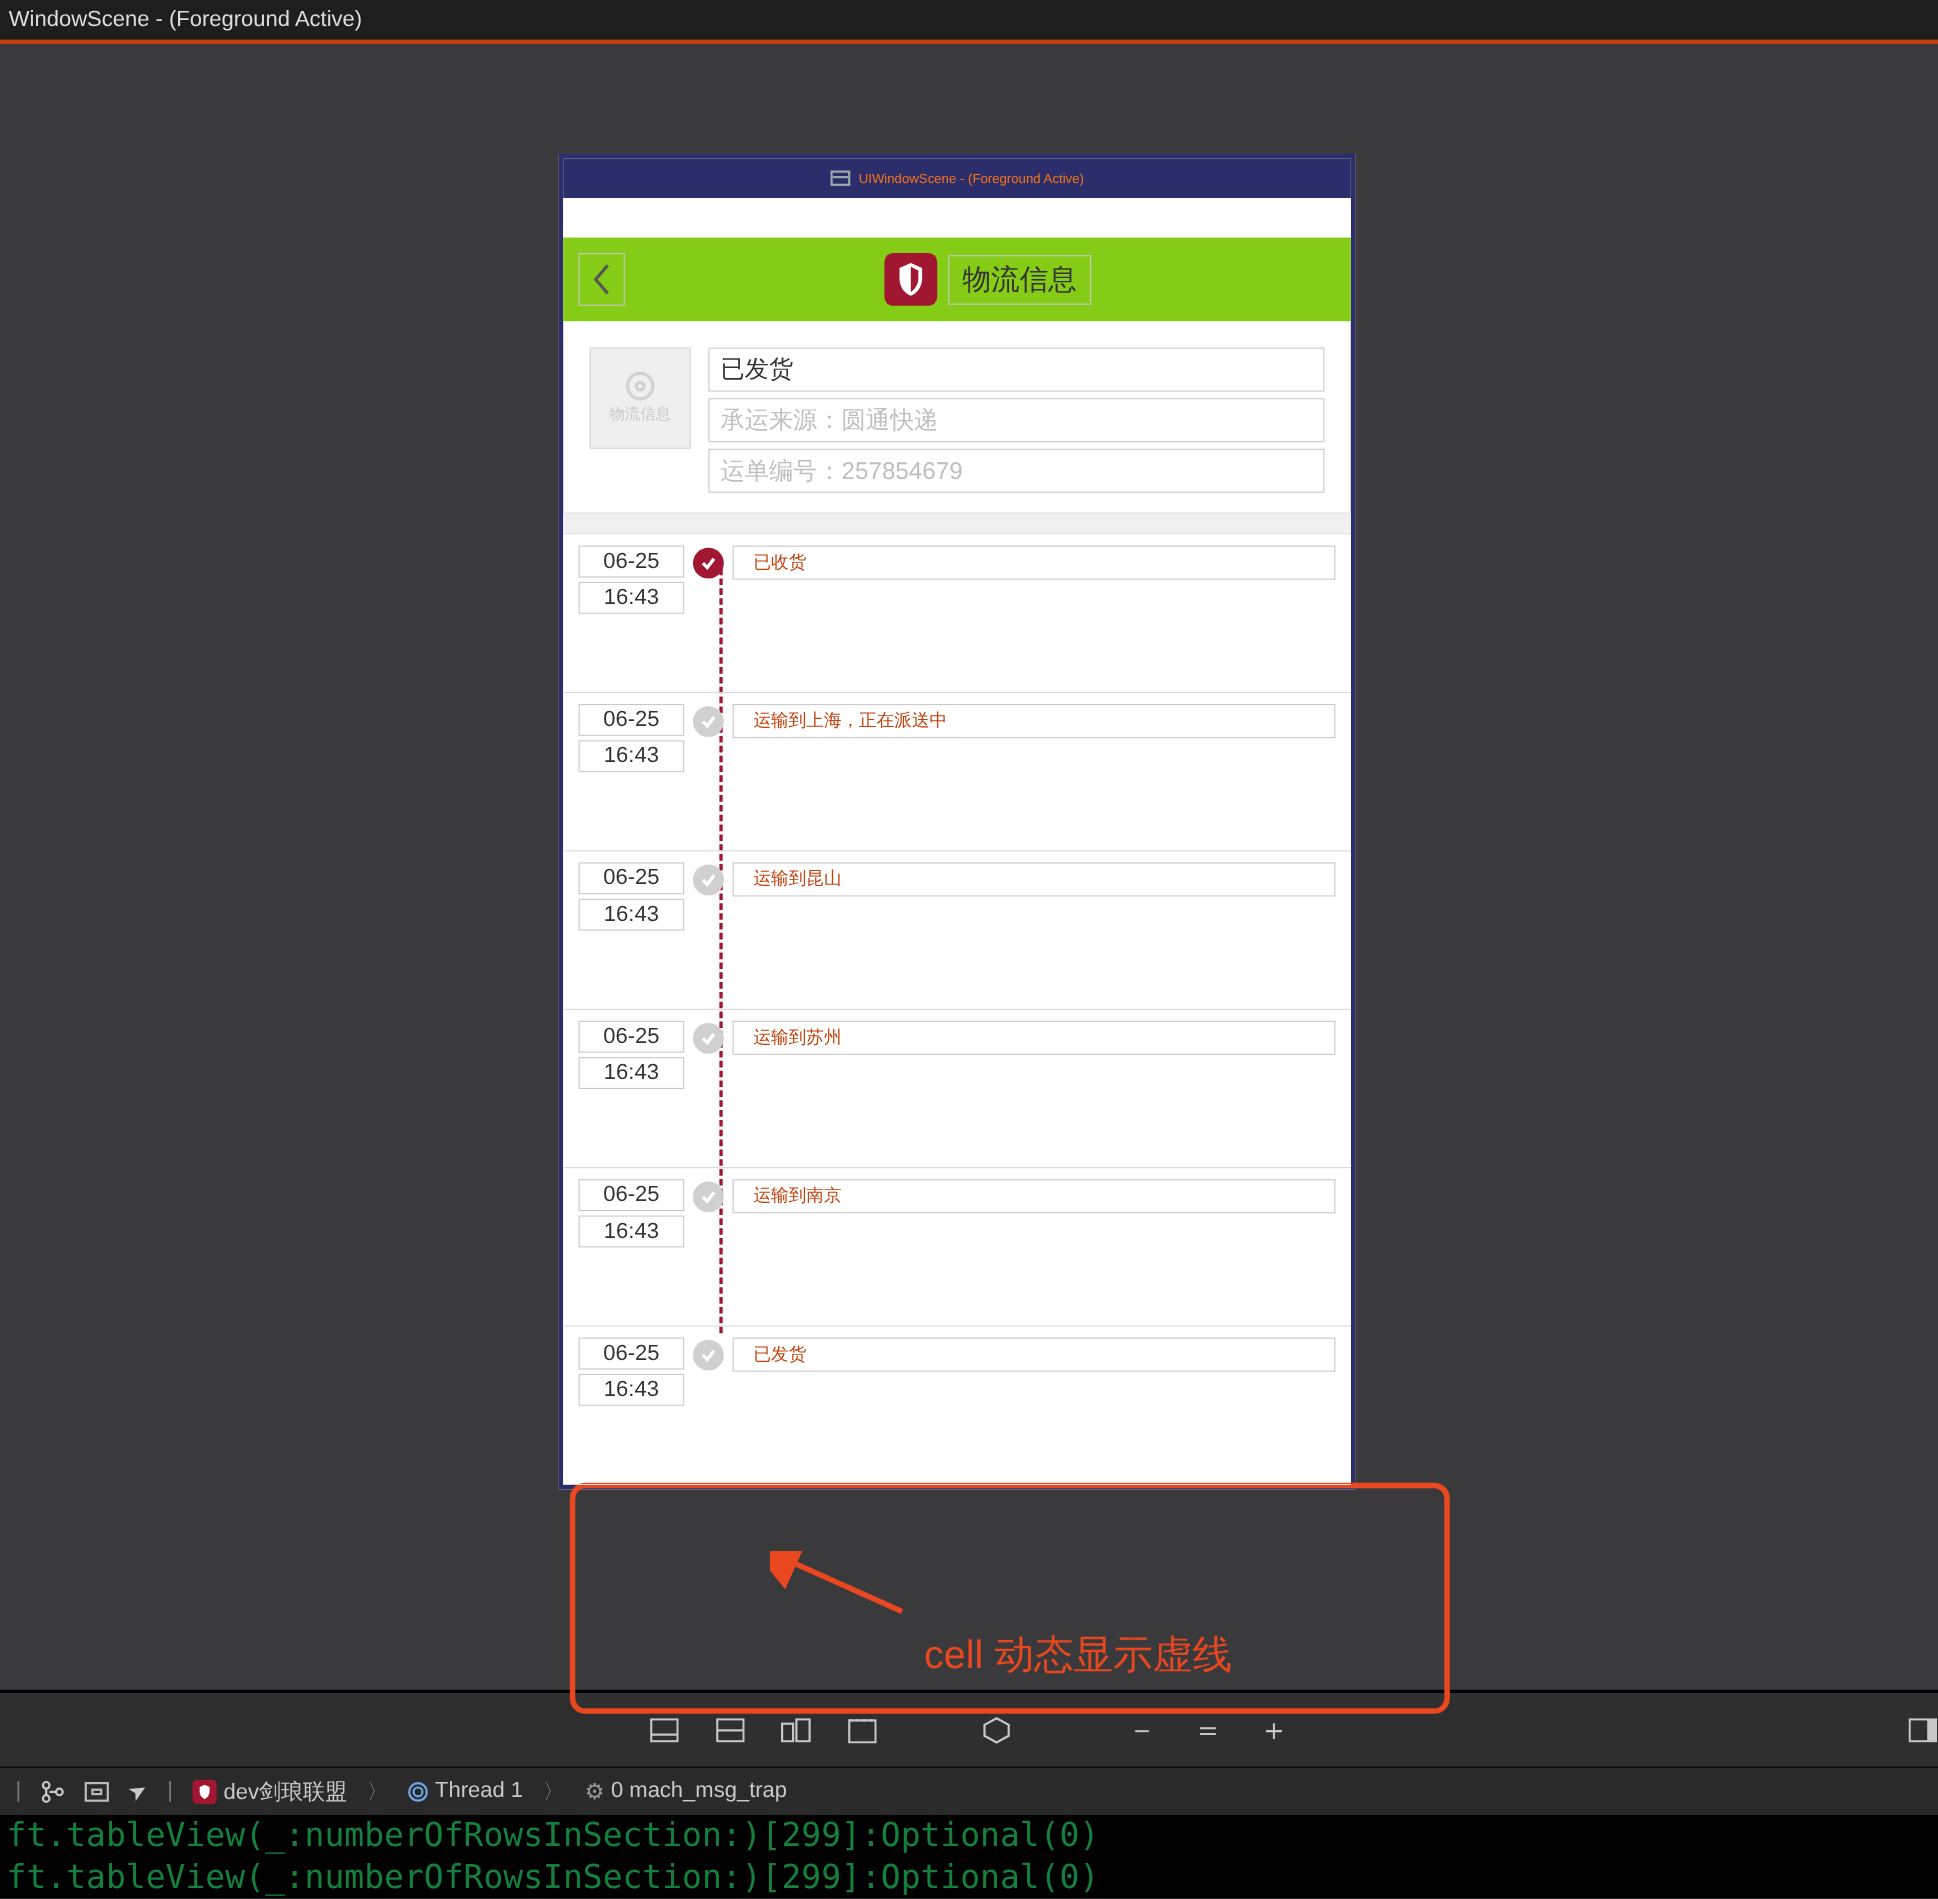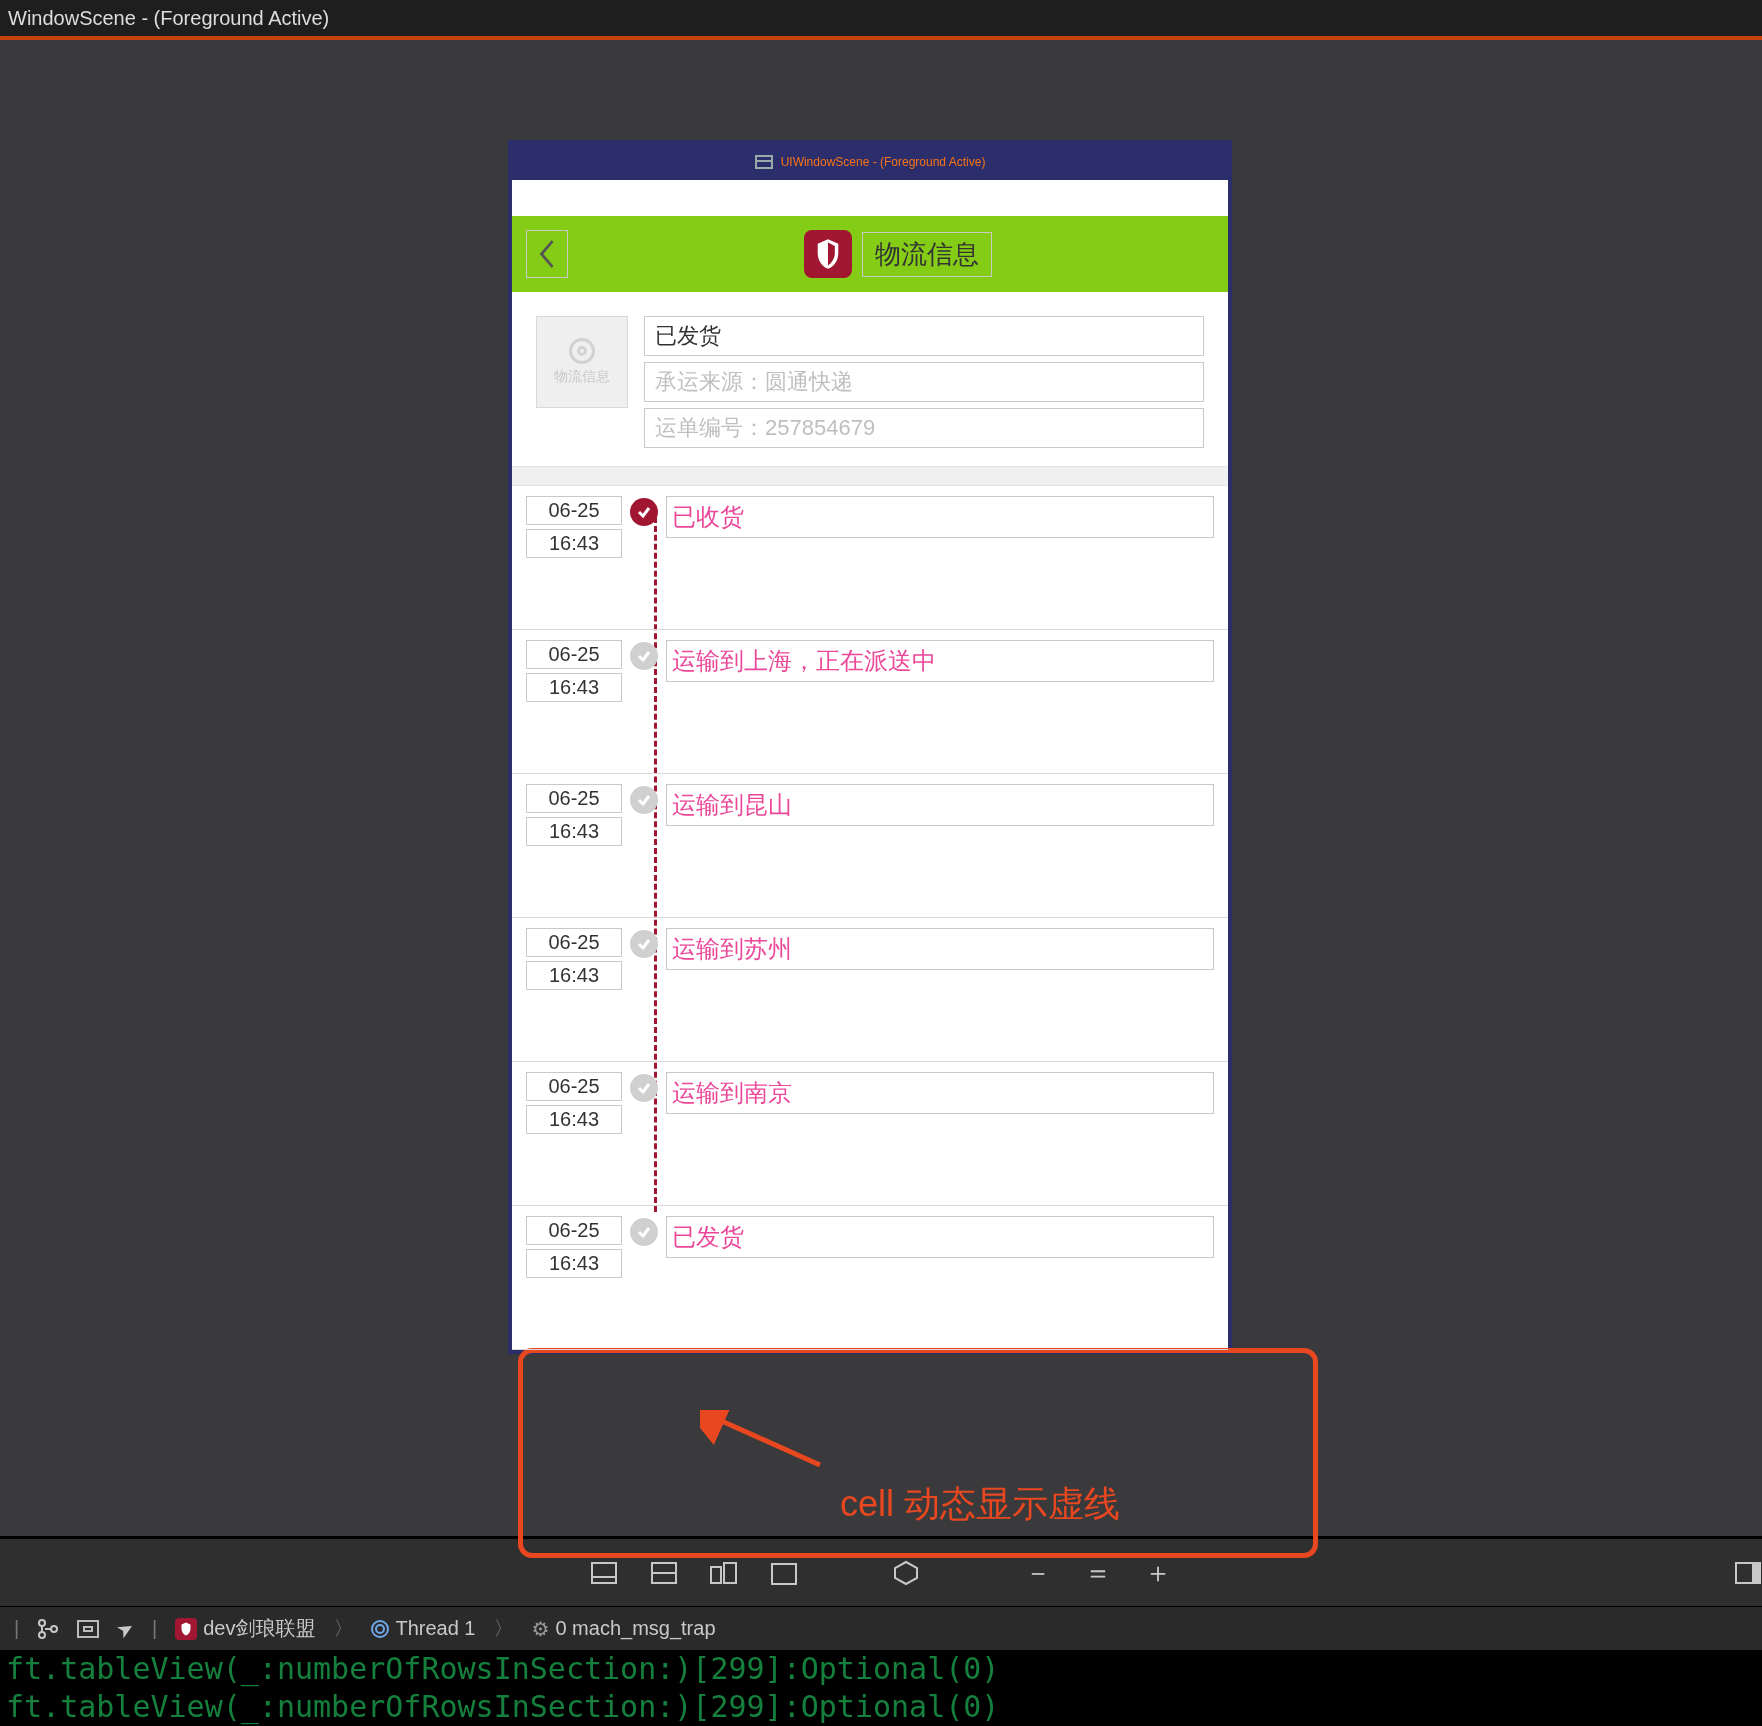--- a/index.html
+++ b/index.html
@@ -82,21 +82,21 @@
   .tl-time { width: 96px; display: flex; flex-direction: column; gap: 4px; }
   .tl-time .tbox { border: 1px solid #c9c9c9; padding: 2px 8px; font-size: 20px; color: #333; text-align: center; }
   .tl-node { width: 44px; display: flex; justify-content: center; padding-top: 2px; }
   .node-dot {
     width: 28px; height: 28px; border-radius: 50%; display: flex;
     align-items: center; justify-content: center; background: #d0d0d0; position: relative; z-index: 2;
   }
   .node-dot.active { background: #a11631; }
   .node-dot svg { width: 16px; height: 16px; }
   .tl-desc { flex: 1; }
-  .tl-desc .dbox { border: 1px solid #c9c9c9; padding: 4px 5px; font-size: 24px; color: #ec4899; }
+  .tl-desc .dbox { border: 1px solid #c9c9c9; padding: 4px 18px; font-size: 16px; color: #c2410c; }
 
   
   .annotation-rect {
     position: absolute; left: 518px; top: 1308px; width: 800px; height: 210px;
     border: 5px solid #e8471f; border-radius: 14px; pointer-events: none;
   }
   .annotation-arrow {
     position: absolute; left: 700px; top: 1370px; width: 130px; height: 60px; pointer-events: none;
   }
   .annotation-text {

